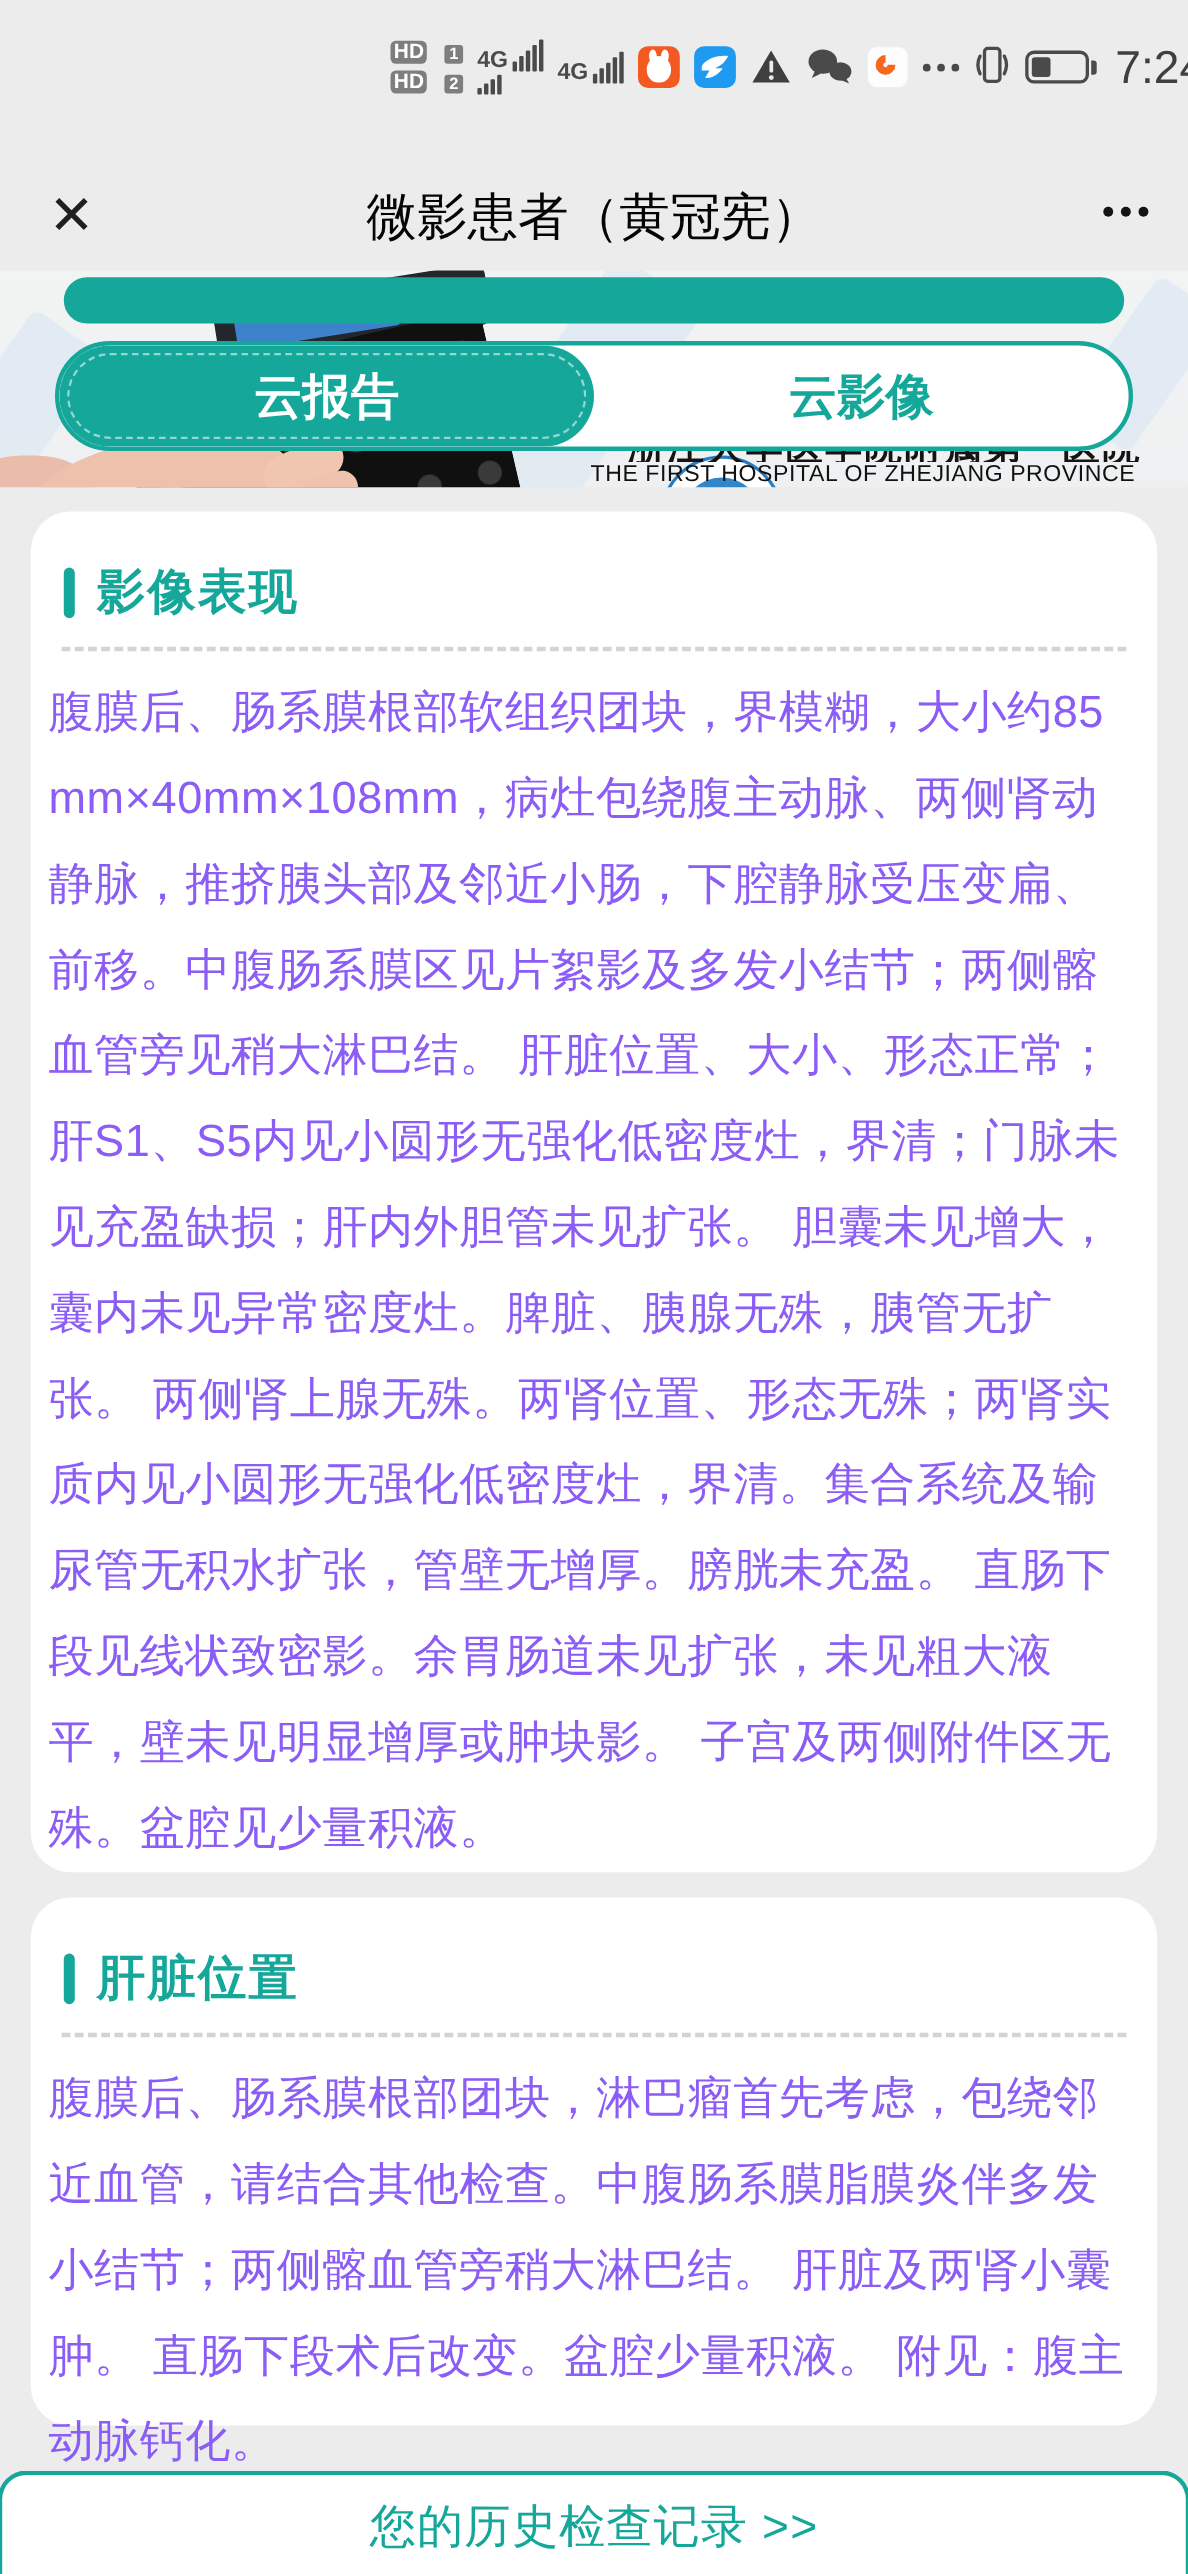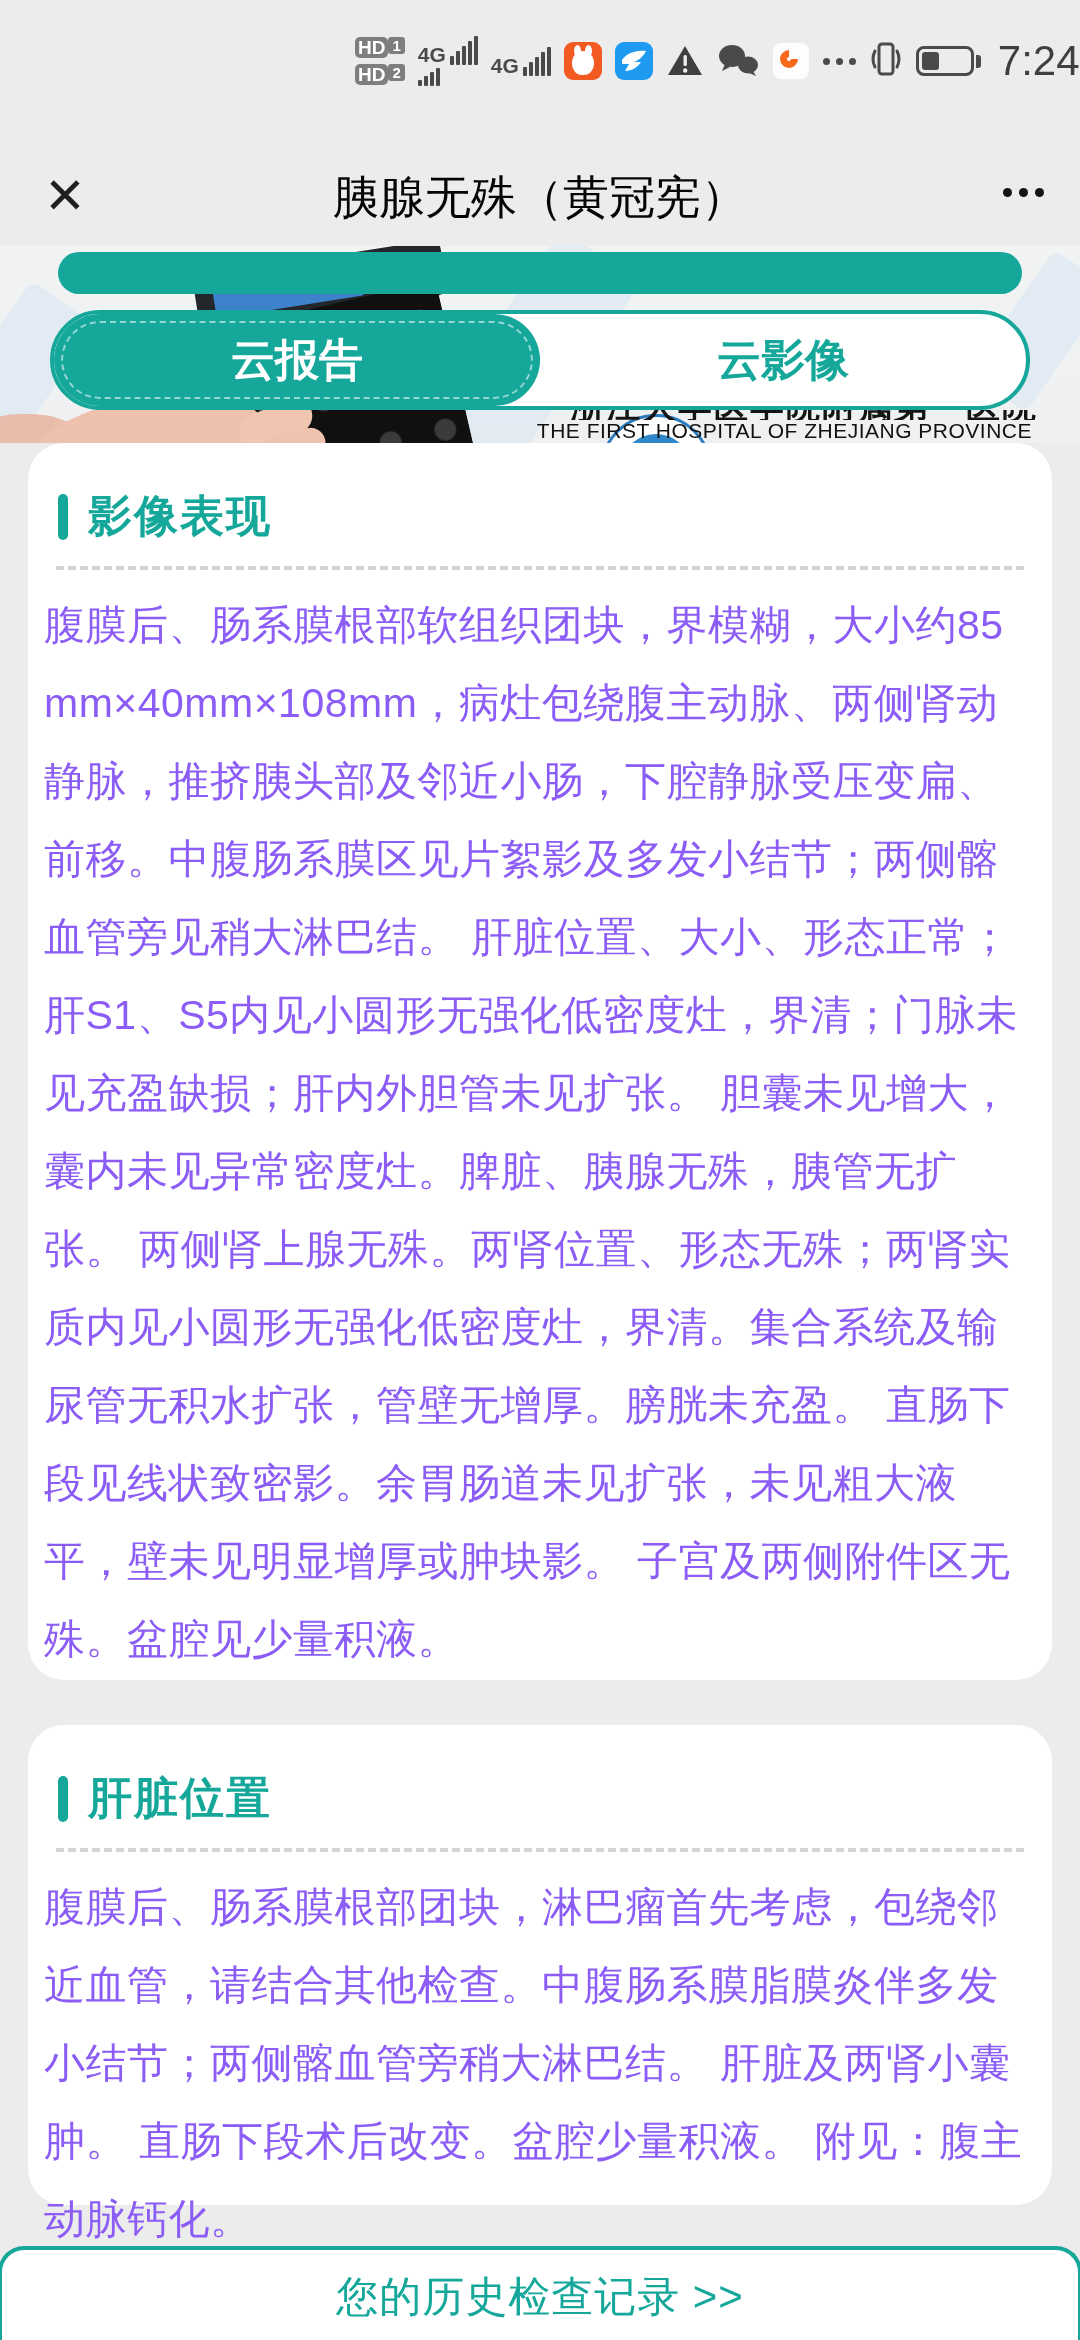--- a/index.html
+++ b/index.html
@@ -2,21 +2,21 @@
 <html><head>
 <meta charset="utf-8">
 <style>
   html,body{margin:0;padding:0;background:#d9dadb;}
   *{box-sizing:border-box;font-family:"Liberation Sans",sans-serif;}
   #screen{position:relative;width:1080px;height:2340px;background:#ececec;overflow:hidden;margin:0 auto;}
 
   
   .statusbar{position:absolute;left:355px;top:26px;height:70px;display:flex;align-items:center;gap:13px;color:#454545;}
   .hd-stack{display:flex;flex-direction:column;gap:6px;}
-  .hd-row{display:flex;align-items:flex-start;gap:0;}
+  .hd-row{display:flex;align-items:flex-end;gap:16px;}
   .hd-chip{font-size:19px;font-weight:bold;color:#fff;background:#7e7e7e;border-radius:5px;padding:1px 3px;line-height:1;}
   .hd-num{font-size:15px;font-weight:bold;color:#fff;background:#7e7e7e;border-radius:3px;padding:1px 4px;line-height:1;}
   .sig{display:flex;flex-direction:column;justify-content:center;gap:3px;}
   .sig-row{display:flex;align-items:flex-end;gap:4px;}
   .sig-g{font-size:21px;font-weight:bold;line-height:1;color:#4a4a4a;}
   .bars{display:flex;align-items:flex-end;gap:2px;}
   .bars i{display:block;width:4px;background:#4a4a4a;border-radius:1px;}
   .appicon{width:38px;height:38px;border-radius:9px;position:relative;overflow:hidden;flex:0 0 auto;}
   .rabbit{background:#f25a22;}
   .rabbit .blob{position:absolute;left:8px;top:9px;width:22px;height:24px;background:#fff;border-radius:50% 50% 46% 46%;}
@@ -183,21 +183,21 @@
           <div class="bat-fill"></div>
         </div>
         <div class="bat-nub"></div>
     </div>
 
     <div class="clock">7:24</div>
   </div>
 
   <div class="navbar">
     <div class="nav-close">✕</div>
-    <div class="nav-title">胰腺无殊（黄冠宪）</div>
+    <div class="nav-title">微影患者（黄冠宪）</div>
     <div class="nav-more">
         <i></i>
         <i></i>
         <i></i>
       </div>
   </div>
 
   <div class="banner">
     <div class="wm" style="left:-30px;top:40px;width:80px;height:190px;"></div>
     <div class="wm" style="left:488px;top:-10px;width:95px;height:230px;"></div>
@@ -227,21 +227,21 @@
   <div class="tabbar">
     <div class="tab active">
       <div class="seg-dash"></div>
       <span>云报告</span>
     </div>
     <div class="tab idle">
       <span>云影像</span>
     </div>
   </div>
 
-  <div class="card" style="top:443px;height:1237px;">
+  <div class="card" style="top:465px;height:1237px;">
     <div class="card-head">
       <div class="head-bar"></div>
       <div class="head-title">影像表现</div>
     </div>
     <div class="dashed"></div>
     <div class="card-body">腹膜后、肠系膜根部软组织团块，界模糊，大小约85mm×40mm×108mm，病灶包绕腹主动脉、两侧肾动静脉，推挤胰头部及邻近小肠，下腔静脉受压变扁、前移。中腹肠系膜区见片絮影及多发小结节；两侧髂血管旁见稍大淋巴结。 肝脏位置、大小、形态正常；肝S1、S5内见小圆形无强化低密度灶，界清；门脉未见充盈缺损；肝内外胆管未见扩张。 胆囊未见增大，囊内未见异常密度灶。脾脏、胰腺无殊，胰管无扩张。 两侧肾上腺无殊。两肾位置、形态无殊；两肾实质内见小圆形无强化低密度灶，界清。集合系统及输尿管无积水扩张，管壁无增厚。膀胱未充盈。 直肠下段见线状致密影。余胃肠道未见扩张，未见粗大液平，壁未见明显增厚或肿块影。 子宫及两侧附件区无殊。盆腔见少量积液。</div>
   </div>
 
   <div class="card" style="top:1725px;height:480px;">
     <div class="card-head">

